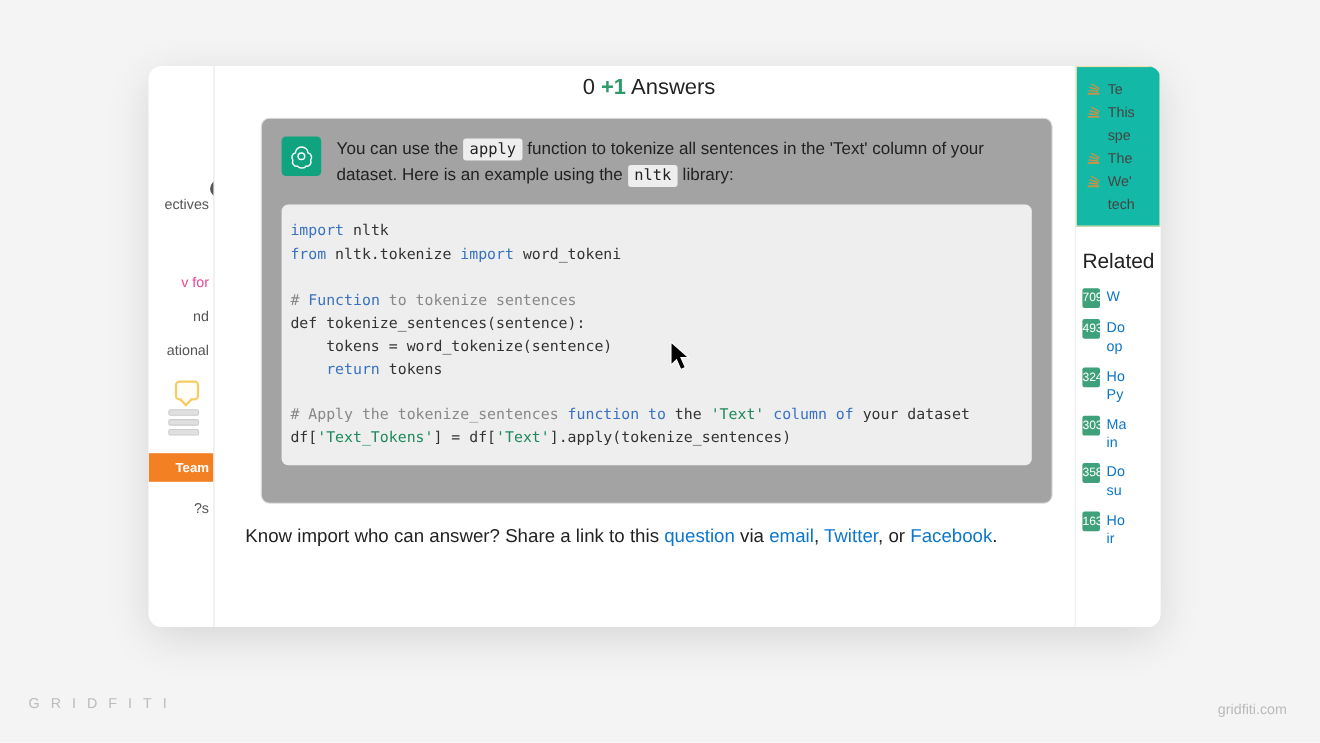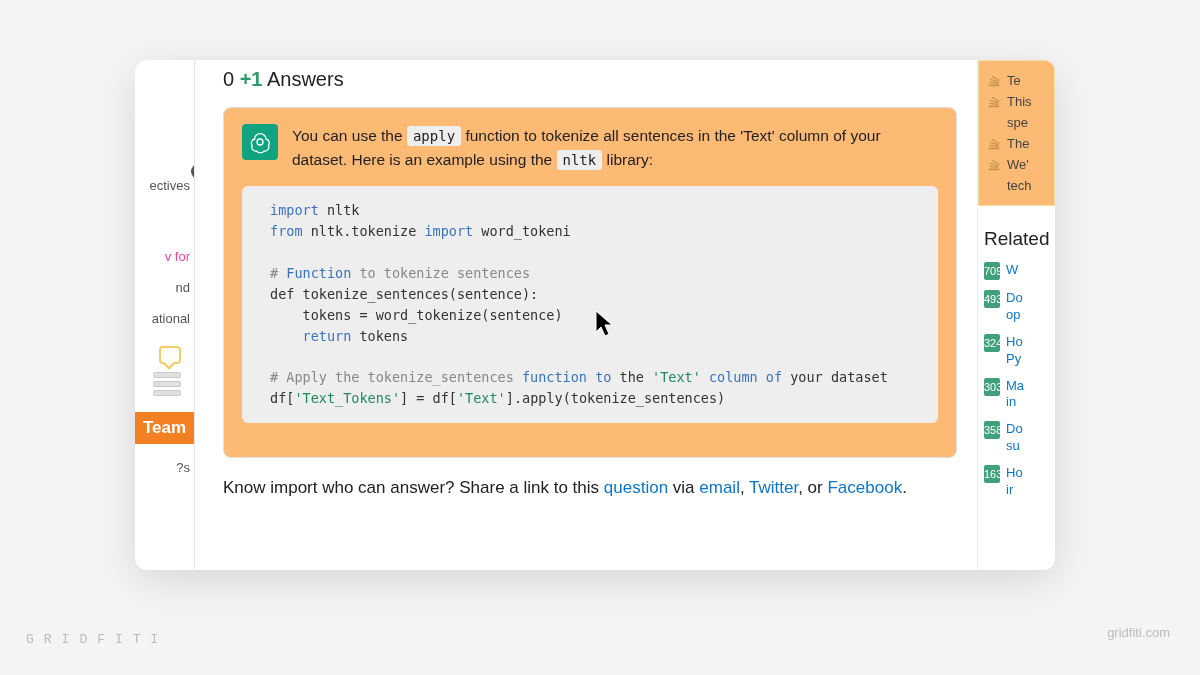--- a/index.html
+++ b/index.html
@@ -87,53 +87,54 @@
     height: 6px;
     background: #e0e0e0;
     border: 1px solid #ccc;
     margin-bottom: 3px;
     border-radius: 2px;
   }
   .team-btn {
     margin: 16px 0 8px 0;
     background: #f48024;
     color: #fff;
-    font-size: 17px;
+    font-size: 12px;
     padding: 6px 4px;
     font-weight: 600;
-    text-align: center;
+    text-align: right;
     white-space: nowrap;
     overflow: hidden;
   }
   .main {
     flex: 1;
     padding: 8px 20px 0 24px;
     overflow: hidden;
   }
   .add-comment {
     color: #a9a9a9;
     font-size: 14px;
     margin: 12px 0 20px 58px;
   }
   .answers-header {
     font-size: 20px;
     font-weight: 400;
     color: #222;
     margin-bottom: 16px;
     margin-left: 4px;
+    text-align: center;
   }
   .answers-header .zero { font-weight: 400; }
   .answers-header .plus1 { color: #2e9b6b; font-weight: 600; }
   .answers-header .label { font-weight: 400; }
   .answer-card {
     border: 1px solid #e1e1e1;
     border-radius: 8px;
     padding: 16px 18px 18px 18px;
-    background: #fdba74;
-    margin-left: 4px;
+    background: #a3a3a3;
+    margin-left: 18px;
     margin-bottom: 20px;
   }
   .answer-top {
     display: flex;
     gap: 14px;
     margin-bottom: 14px;
   }
   .gpt-logo {
     width: 36px; height: 36px;
     background: #10a37f;
@@ -153,21 +154,21 @@
   .answer-text code.inline {
     background: #eee;
     padding: 2px 6px;
     border-radius: 3px;
     font-size: 14px;
     font-family: ui-monospace, Menlo, Consolas, monospace;
   }
   .code-block {
     background: #eeeeee;
     border-radius: 6px;
-    padding: 14px 28px;
+    padding: 14px 8px;
     font-family: ui-monospace, Menlo, Consolas, monospace;
     font-size: 13.5px;
     line-height: 1.55;
     white-space: pre;
     color: #333;
     margin-bottom: 16px;
     position: relative;
     overflow: hidden;
   }
   .k-import { color: #3a72c2; }
@@ -196,21 +197,21 @@
   }
   .share-row a { color: #0b76cc; text-decoration: none; }
   .rightcol {
     width: 78px;
     flex-shrink: 0;
     background: #fff;
     border-left: 1px solid #eee;
     overflow: hidden;
   }
   .blog-box {
-    background: #fdba74;
+    background: #14b8a6;
     border: 1px solid #f1e1a6;
     padding: 6px 4px 6px 8px;
     font-size: 13px;
     color: #444;
   }
   .blog-item {
     display: flex;
     gap: 6px;
     margin: 6px 0;
     align-items: flex-start;
@@ -254,26 +255,25 @@
     line-height: 1.3;
   }
   .watermark-left {
     position: absolute;
     left: 26px;
     bottom: 28px;
     letter-spacing: 10px;
     font-size: 13px;
     color: #bbb;
     font-weight: 400;
-    font-family: Liberation Mono, monospace;
   }
   .watermark-right {
     position: absolute;
     right: 30px;
-    bottom: 35px;
+    bottom: 23px;
     font-size: 13px;
     color: #bbb;
   }
 </style>
 </head>
 <body>
 
 <div class="window">
 
   <div class="sidebar">

